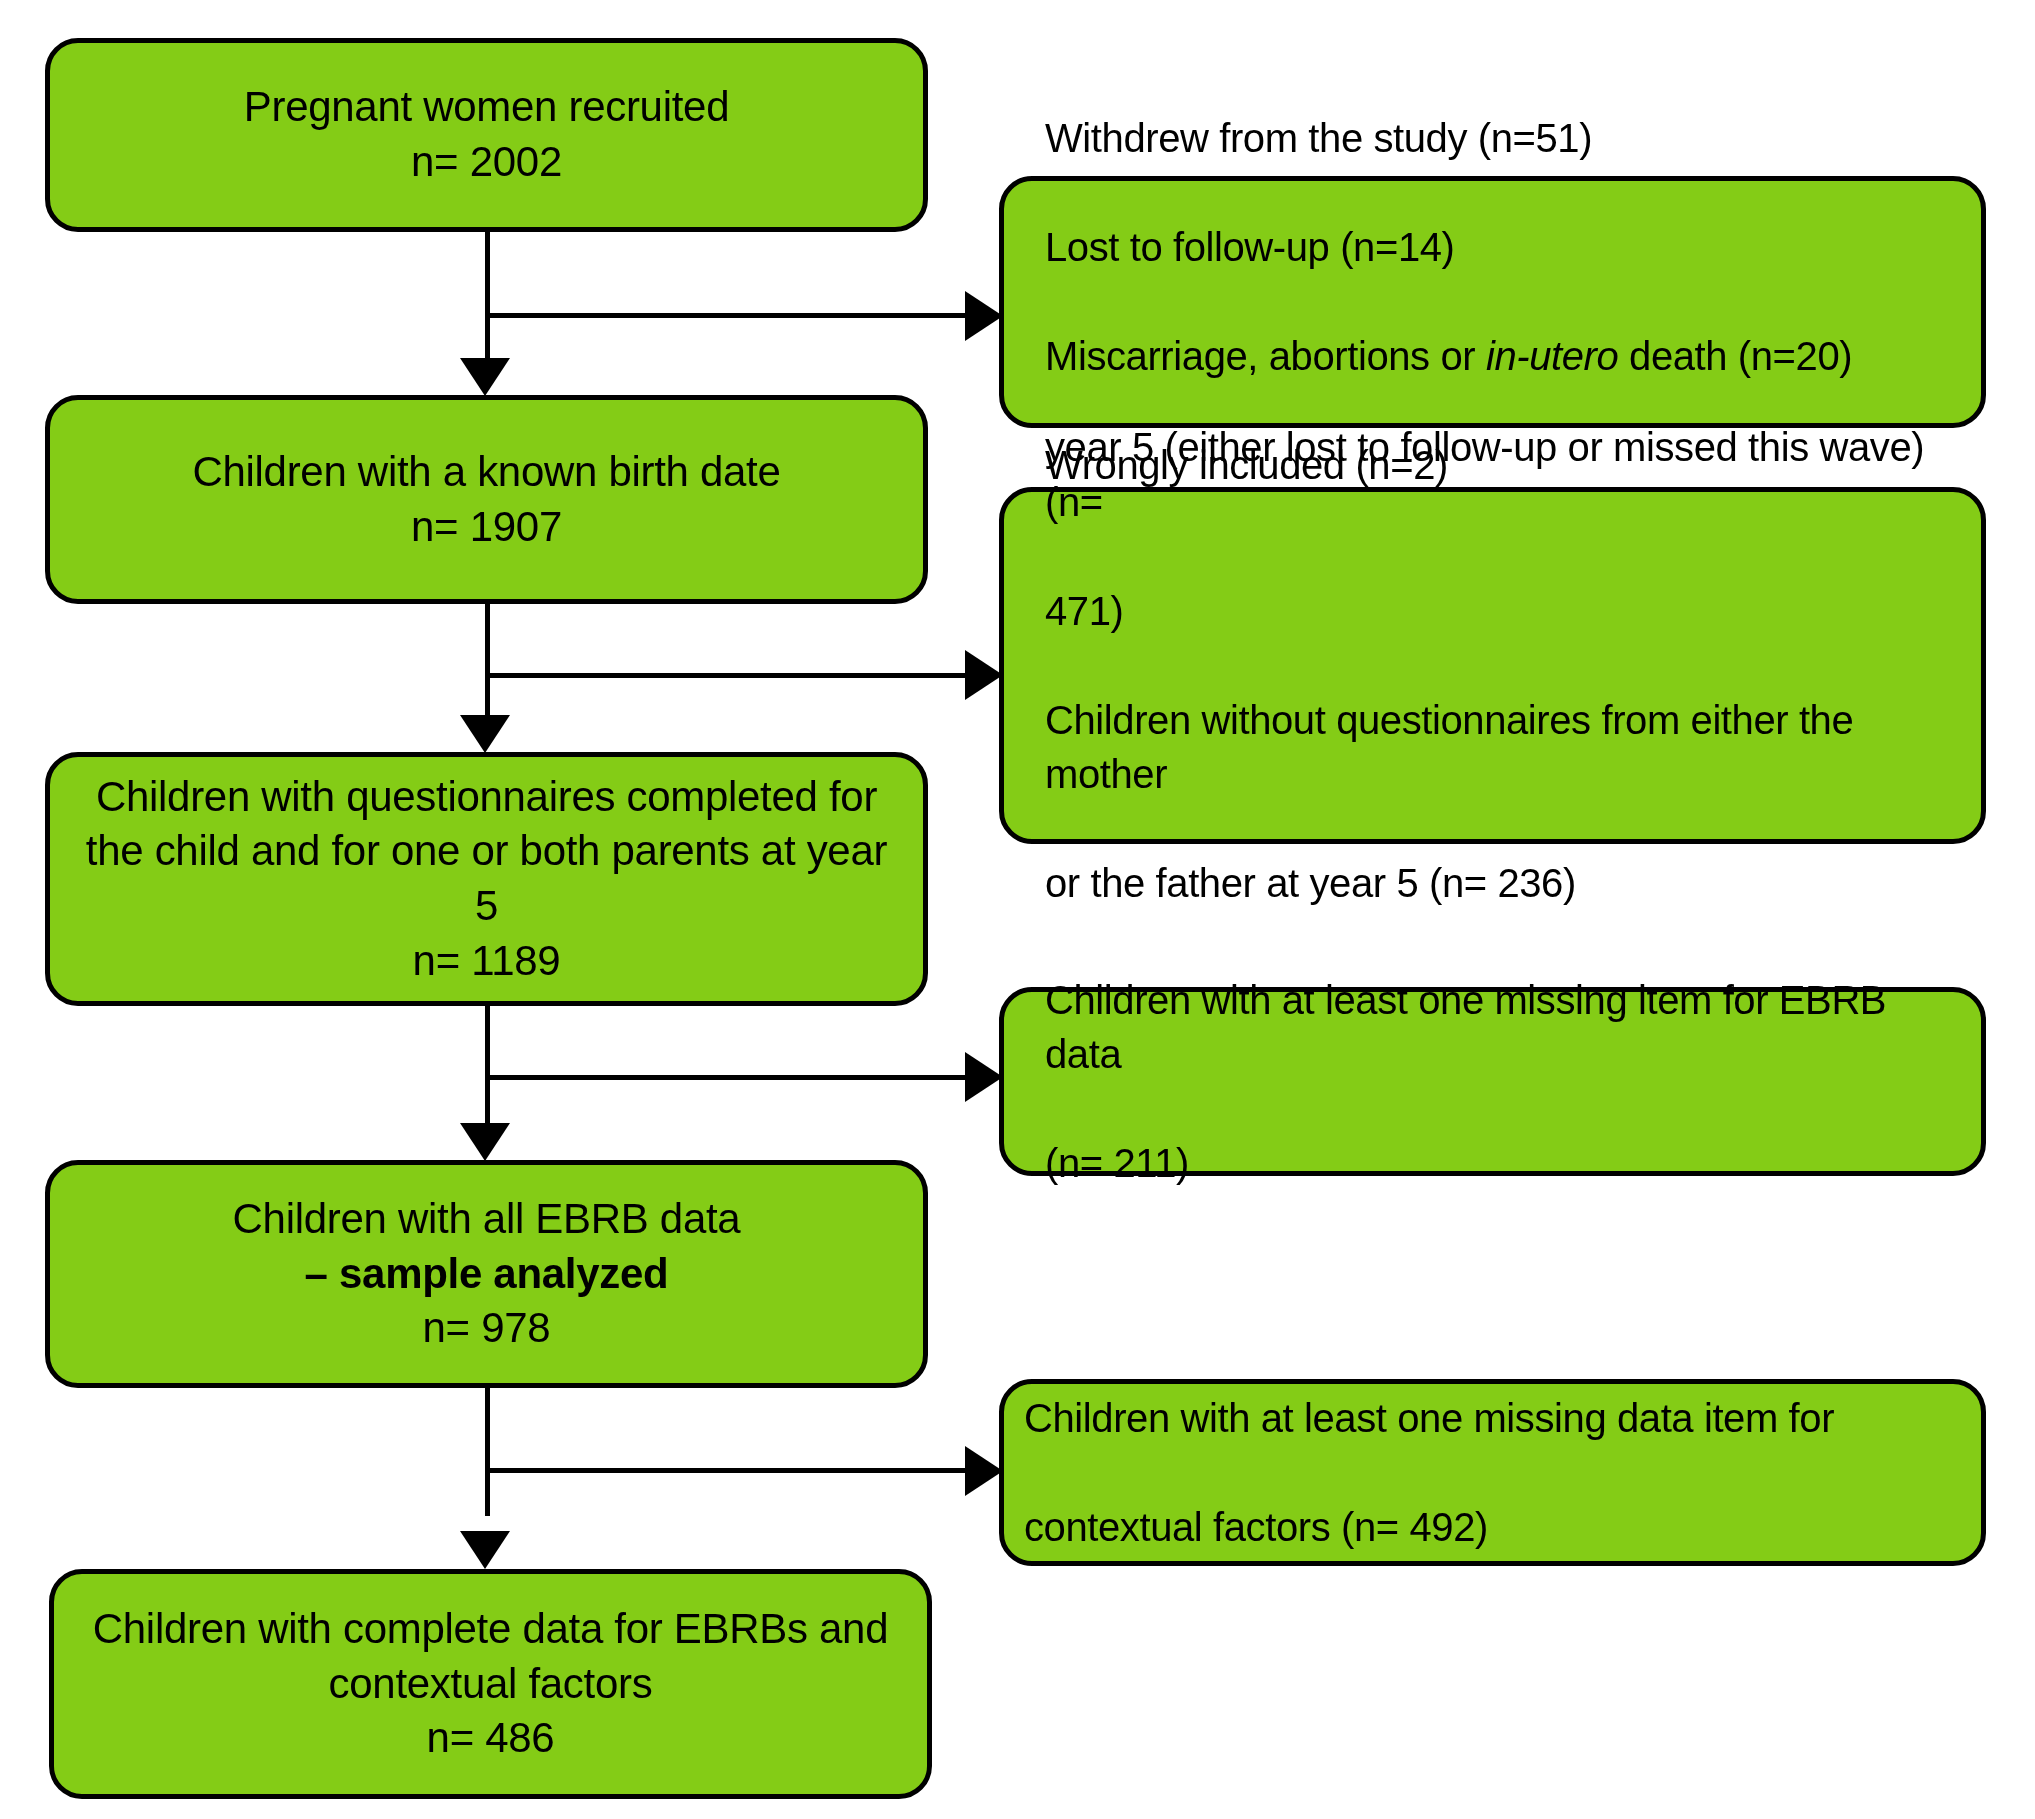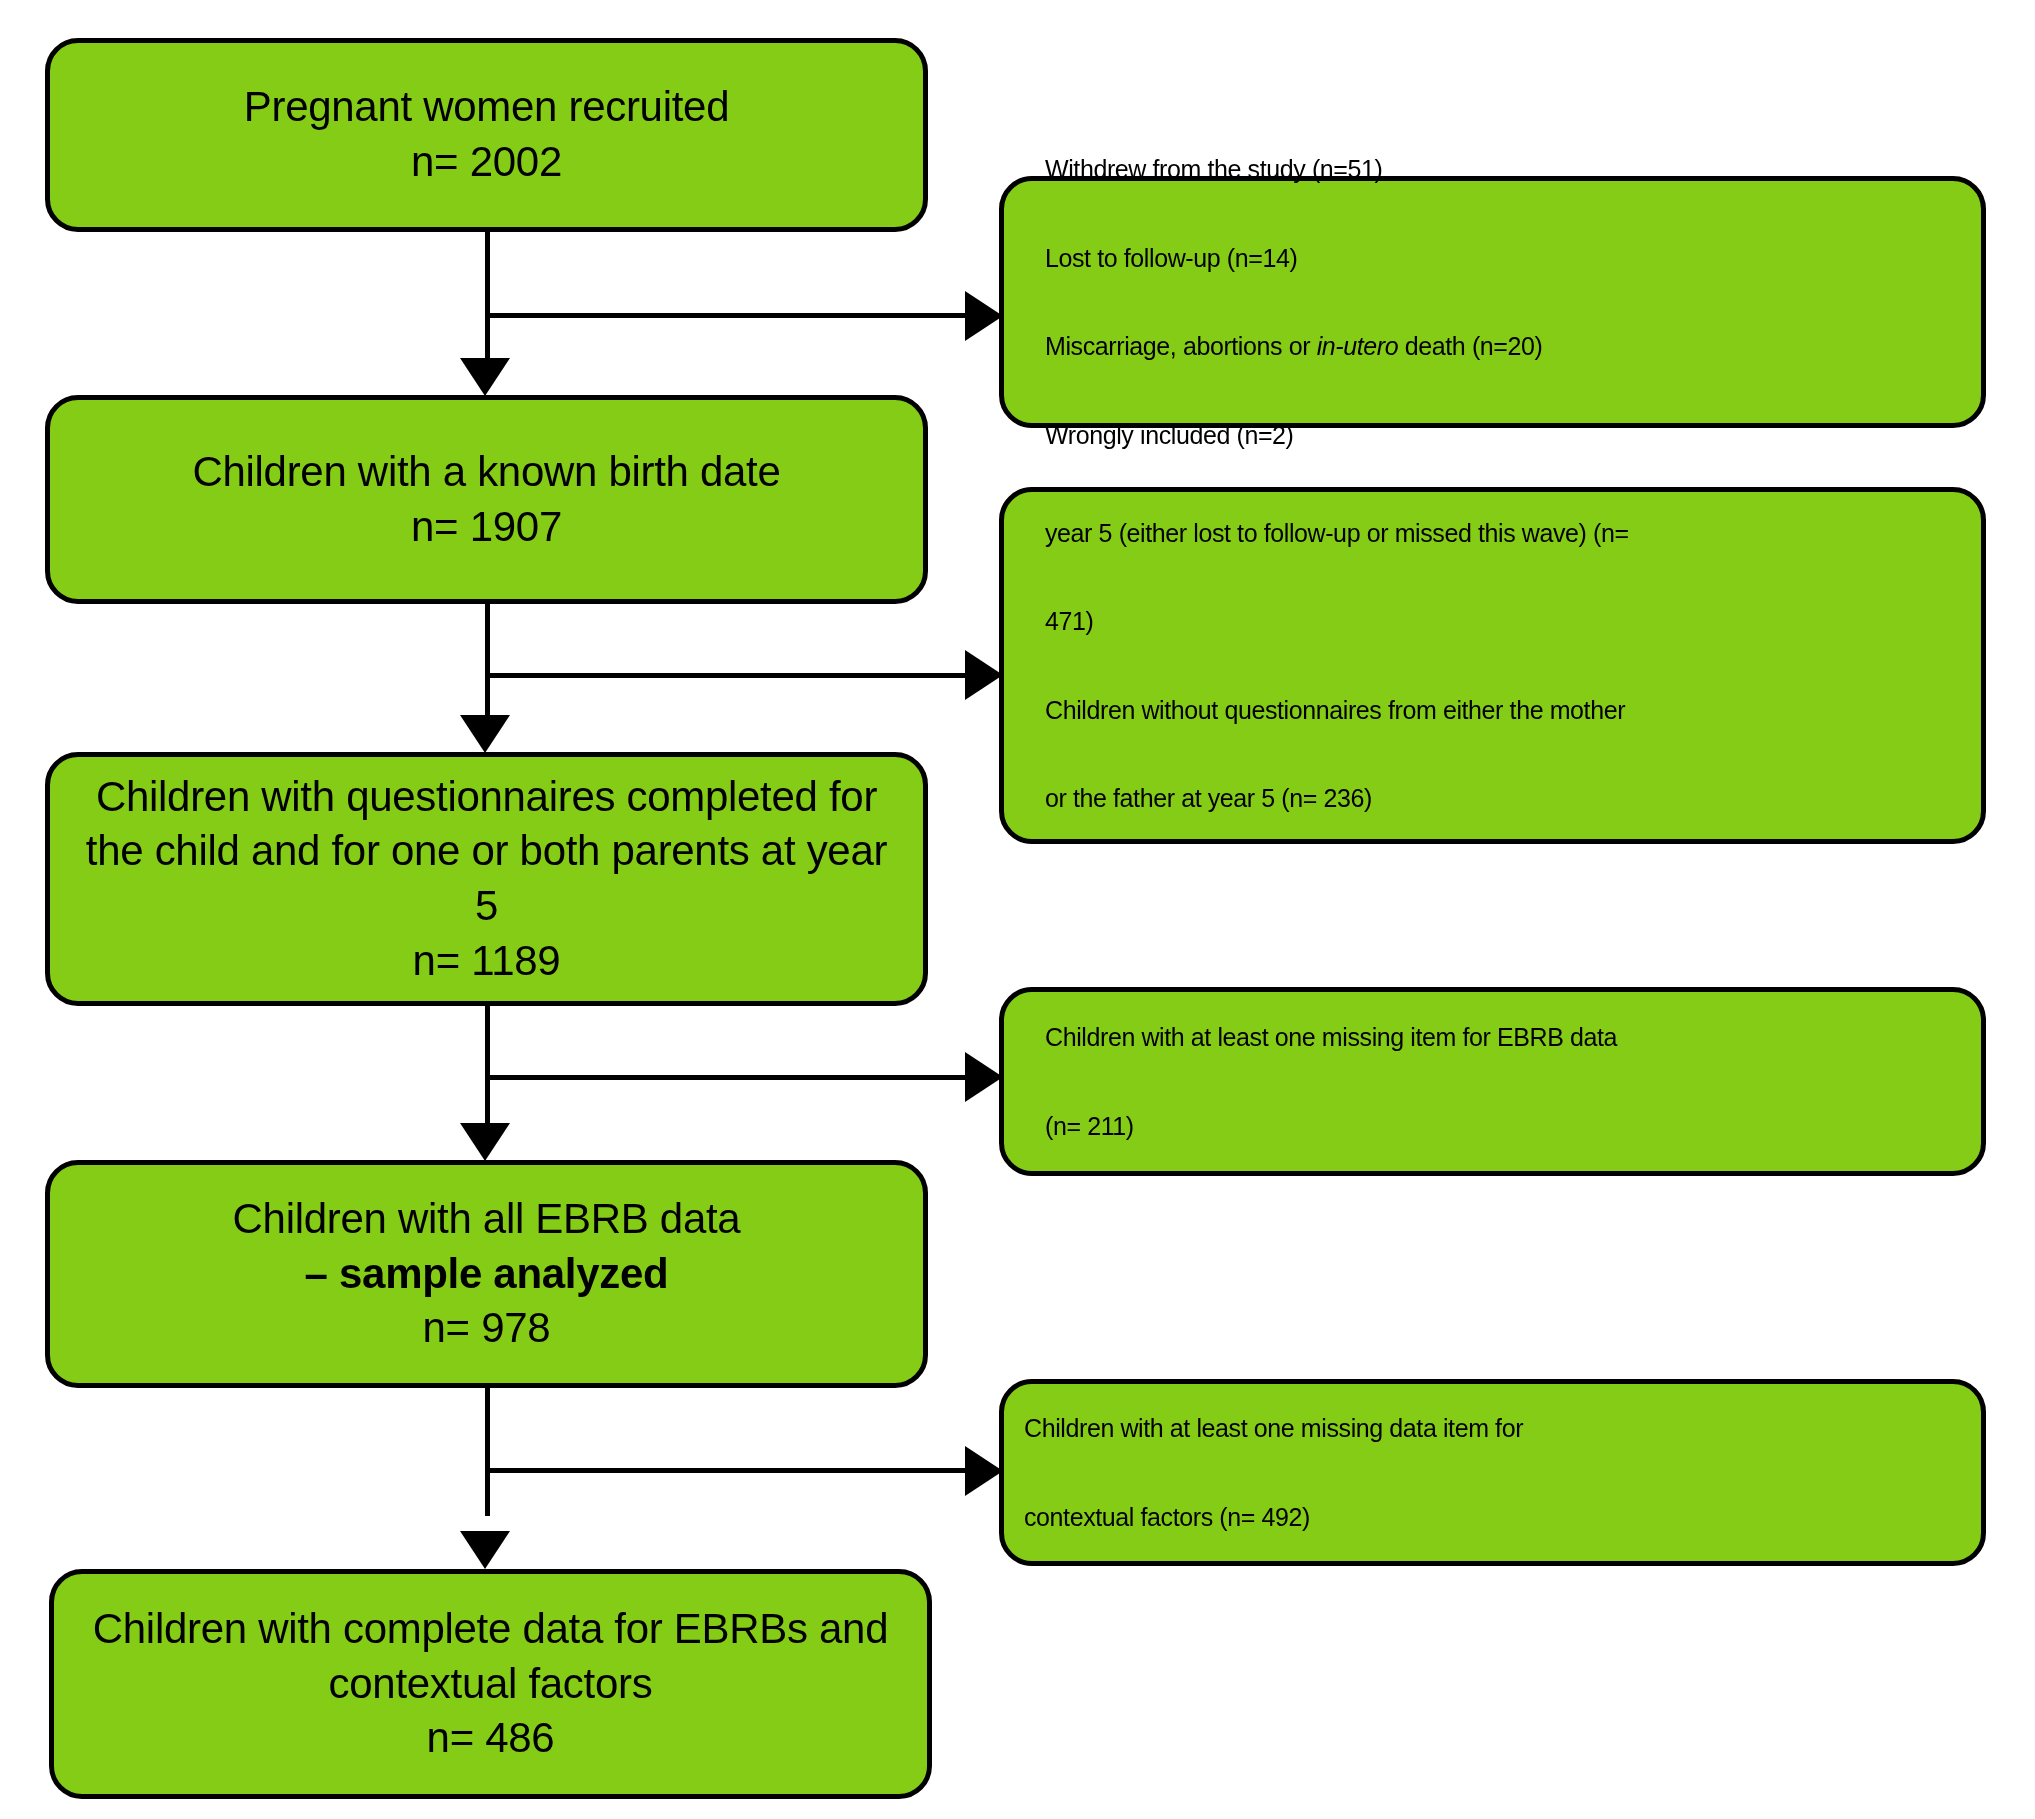--- a/index.html
+++ b/index.html
@@ -40,21 +40,21 @@
     font-size:42px;
     line-height:1.30;
     letter-spacing:-0.3px;
     white-space:pre-line;
     font-weight:400;
   }
   .box-text.center{text-align:center;}
   .box-text b{font-weight:700;}
   .box-text i{font-style:italic;}
   .excl-line{
-    font-size:25px;
+    font-size:40px;
     line-height:1.36;
     letter-spacing:-0.4px;
     display:block;
   }
   
   .vline{
     position:absolute;
     width:5px;
     background:#000000;
   }

